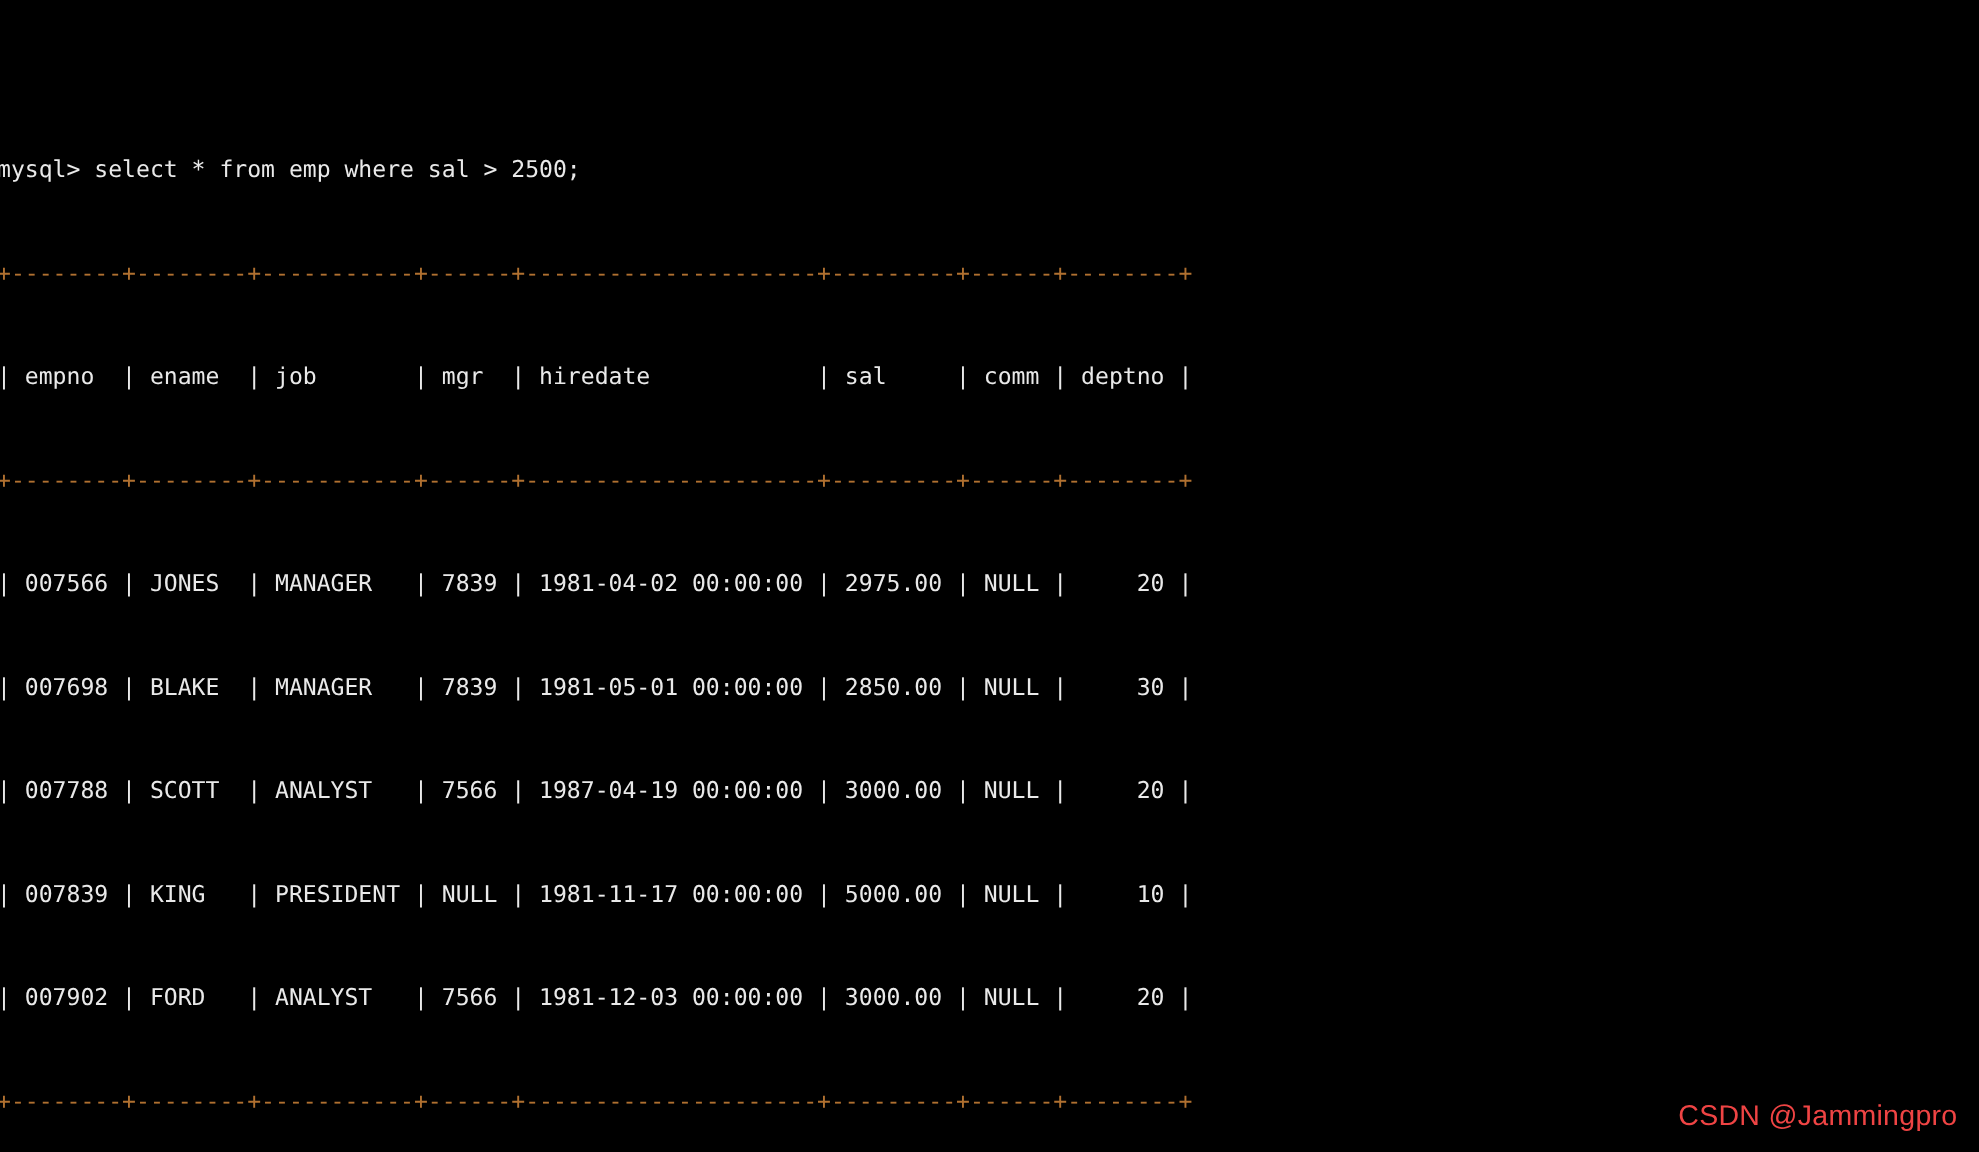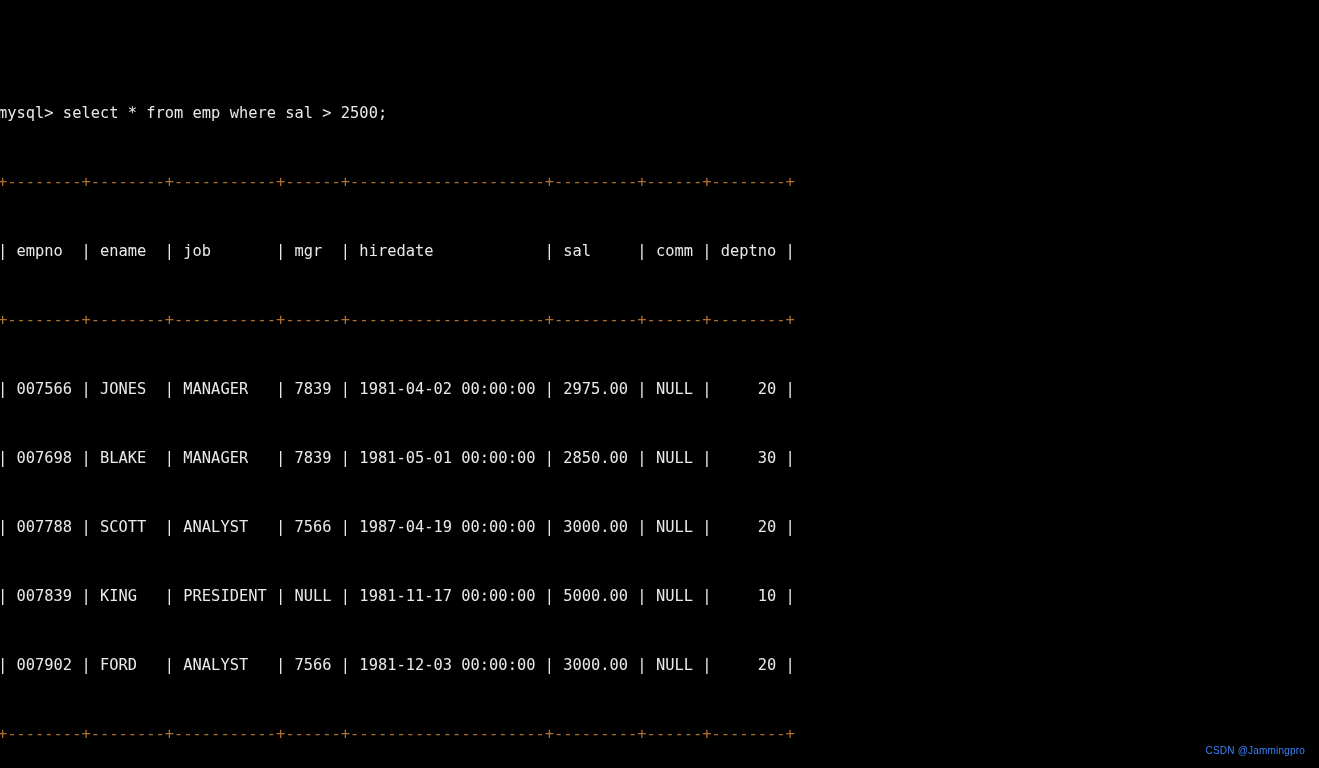--- a/index.html
+++ b/index.html
@@ -34,23 +34,23 @@
   .rule {
     color: #b07030;
   }
   .prompt, .status, .row, .hdr {
     color: #e9e9e9;
   }
   .watermark {
     position: absolute;
     right: 14px;
     bottom: 12px;
-    color: #3b82f6;
+    color: #ef4444;
     font-family: "Liberation Sans", sans-serif;
-    font-size: 10px;
+    font-size: 19px;
     letter-spacing: 0.2px;
     white-space: pre;
   }
 </style>
 </head>
 <body>
 
 <div id="terminal">
 
   

